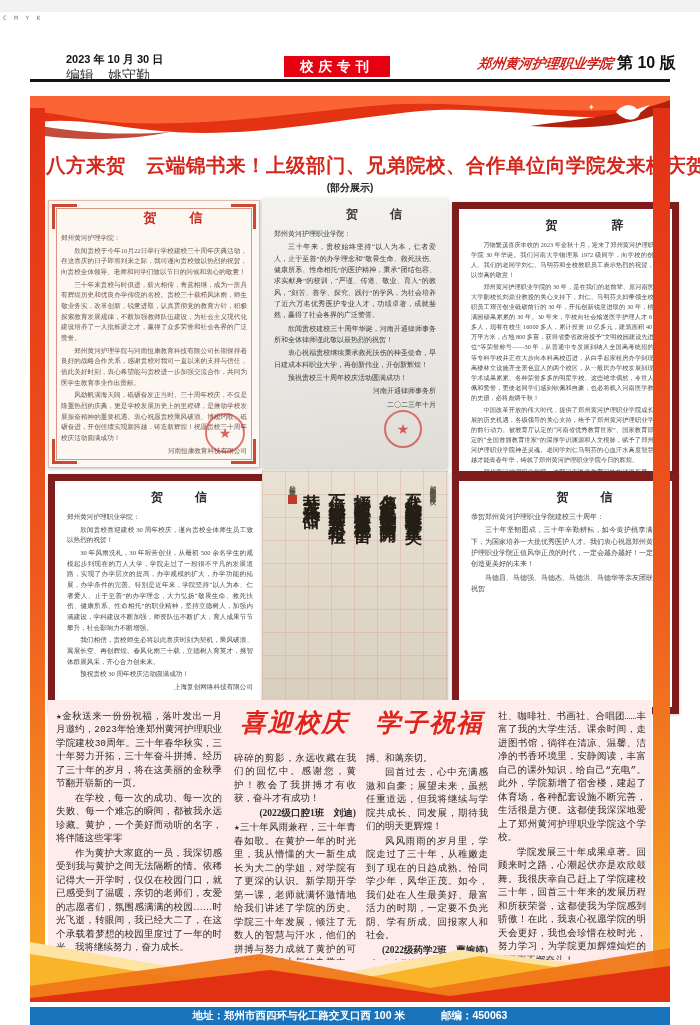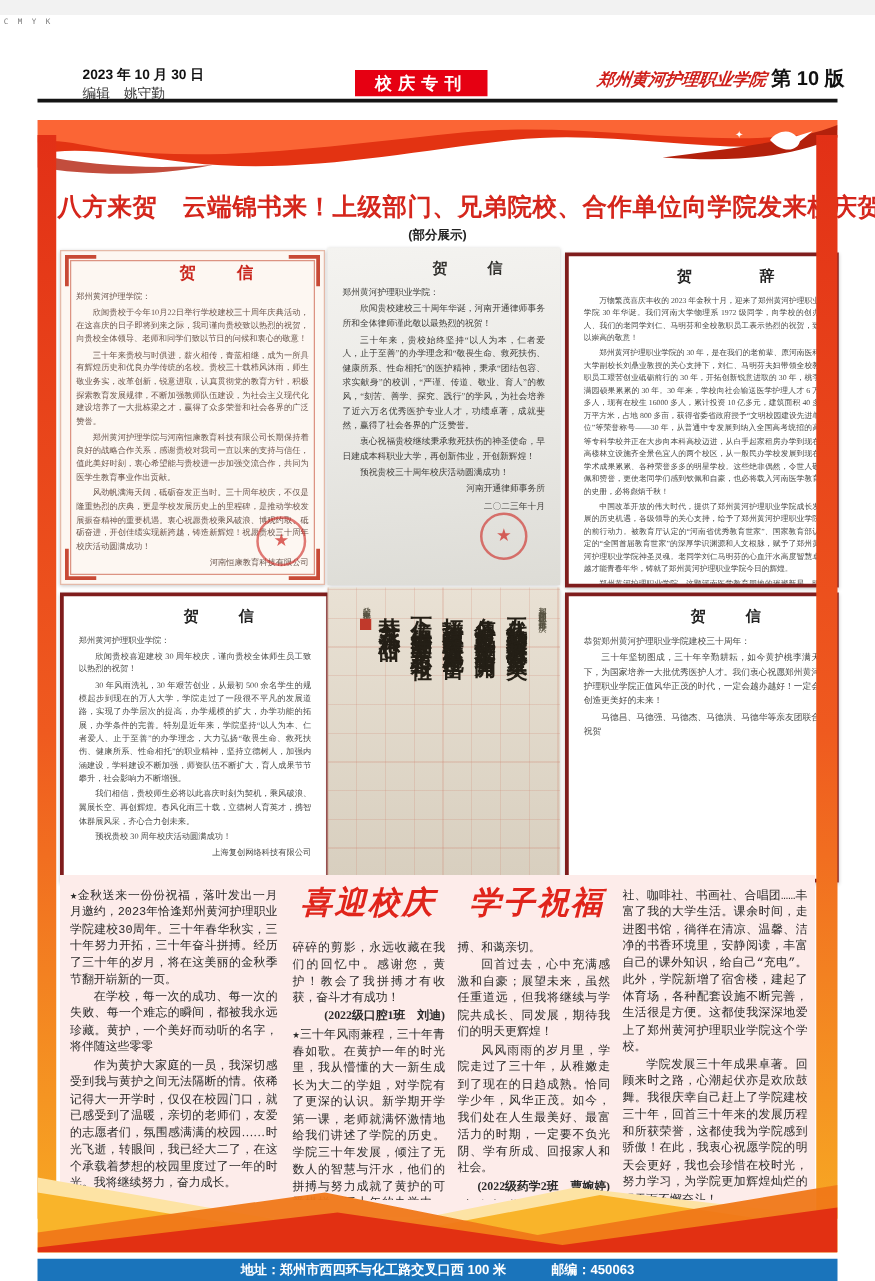--- a/index.html
+++ b/index.html
@@ -2,21 +2,21 @@
 <html><head>
 <meta charset="utf-8">
 <style>
   html,body{margin:0;padding:0;}
   body{background:#f2f2f2;}
   .page{position:relative;width:700px;height:1025px;background:#fff;overflow:hidden;
         font-family:"Liberation Sans",sans-serif;color:#222;margin:12px auto;}
   
   .cmyk{position:absolute;top:2px;left:3px;font-size:6px;color:#777;letter-spacing:2px;font-family:"DejaVu Sans Mono",monospace;}
   .date-line{position:absolute;left:66px;top:40px;font-size:11px;font-weight:bold;color:#111;}
-  .editor-line{position:absolute;left:66px;top:55px;font-size:11px;color:#333;}
+  .editor-line{position:absolute;left:66px;top:55px;font-size:14px;color:#333;}
   .banner{position:absolute;left:284px;top:44px;width:106px;height:21px;background:#e60012;
           color:#fff;font-size:13.5px;font-weight:bold;letter-spacing:5px;text-align:center;line-height:21px;}
   .mast{position:absolute;left:478px;top:41px;width:170px;display:flex;align-items:baseline;}
   .mast-name{font-family:"Liberation Serif",serif;font-style:italic;font-weight:bold;color:#cf1f1a;
              font-size:13.5px;transform:skewX(-8deg);white-space:nowrap;}
   .mast-page{font-size:16px;font-weight:bold;color:#111;margin-left:4px;white-space:nowrap;}
   .header-rule{position:absolute;left:30px;top:67px;width:640px;height:2.5px;background:#141414;}
   
   .curtain{position:absolute;left:30px;top:84px;width:640px;height:58px;}
   .sidebar{position:absolute;top:96px;bottom:62px;width:15px;z-index:3;
@@ -46,21 +46,21 @@
   .corner.tr{top:3px;right:3px;border-top-width:3px;border-right-width:3px;}
   .corner.bl{bottom:3px;left:3px;border-bottom-width:3px;border-left-width:3px;}
   .corner.br{bottom:3px;right:3px;border-bottom-width:3px;border-right-width:3px;}
   .ornate .ltr-title{color:#c9251c;font-size:13px;}
   .ornate .ltr-body{color:#6b554c;}
   
   .photo{background:linear-gradient(175deg,#f4f3f0 0%,#e9e8e4 55%,#dddcd6 100%);}
   .photo .ltr-title{color:#33322f;font-size:12px;}
   .photo .ltr-body{color:#3c3b38;font-size:7px;}
   
-  .plain{border:3px solid #7f1d1d;}
+  .plain{border:7px solid #7f1d1d;}
   .plain .ltr-title{color:#222;font-size:12px;}
   
   .calli{background:
       repeating-linear-gradient(0deg,rgba(205,130,110,.22) 0 1px,transparent 1px 23px),
       repeating-linear-gradient(90deg,rgba(205,130,110,.22) 0 1px,transparent 1px 23px),
       linear-gradient(180deg,#e9e1d4,#d8cfbf);
       writing-mode:vertical-rl;padding:10px 8px;box-sizing:border-box;}
   .ccol{font-size:17px;font-weight:bold;letter-spacing:3px;color:#241f16;margin:0 2.5px;
         font-family:"Liberation Serif",serif;}
   .cann{font-size:6.5px;color:#55503f;letter-spacing:1px;margin:0 3px;}
@@ -129,22 +129,22 @@
       <p>风劲帆满海天阔，砥砺奋发正当时。三十周年校庆，不仅是隆重热烈的庆典，更是学校发展历史上的里程碑，是推动学校发展振奋精神的重要机遇。衷心祝愿贵校乘风破浪、博观约取、砥砺奋进，开创佳绩实现新跨越，铸造新辉煌！祝愿贵校三十周年校庆活动圆满成功！</p>
       <p class="sig">河南恒康教育科技有限公司</p>
     </div>
     <div class="stamp" style="right:14px;bottom:14px;width:36px;height:36px;">★</div>
   </div>
 
   <div class="paper photo" style="left:262px;top:186px;width:186px;height:270px;">
     <div class="ltr-title">贺　信</div>
     <div class="ltr-body">
       <p class="salut">郑州黄河护理职业学院：</p>
+      <p>三十年来，贵校始终坚持“以人为本，仁者爱人，止于至善”的办学理念和“敬畏生命、救死扶伤、健康所系、性命相托”的医护精神，秉承“团结包容、求实献身”的校训，“严谨、传道、敬业、育人”的教风，“刻苦、善学、探究、践行”的学风，为社会培养了近六万名优秀医护专业人才，功绩卓著，成就斐然，赢得了社会各界的广泛赞誉。</p>
       <p>欣闻贵校建校三十周年华诞，河南开通律师事务所和全体律师谨此敬以最热烈的祝贺！</p>
-      <p>三十年来，贵校始终坚持“以人为本，仁者爱人，止于至善”的办学理念和“敬畏生命、救死扶伤、健康所系、性命相托”的医护精神，秉承“团结包容、求实献身”的校训，“严谨、传道、敬业、育人”的教风，“刻苦、善学、探究、践行”的学风，为社会培养了近六万名优秀医护专业人才，功绩卓著，成就斐然，赢得了社会各界的广泛赞誉。</p>
       <p>衷心祝福贵校继续秉承救死扶伤的神圣使命，早日建成本科职业大学，再创新伟业，开创新辉煌！</p>
       <p>预祝贵校三十周年校庆活动圆满成功！</p>
       <p class="sig">河南开通律师事务所</p>
       <p class="sig">二〇二三年十月</p>
     </div>
     <div class="stamp" style="right:26px;bottom:20px;width:34px;height:34px;">★</div>
   </div>
 
   <div class="paper plain" style="left:452px;top:190px;width:213px;height:262px;">
     <div class="ltr-title">贺　　辞</div>

